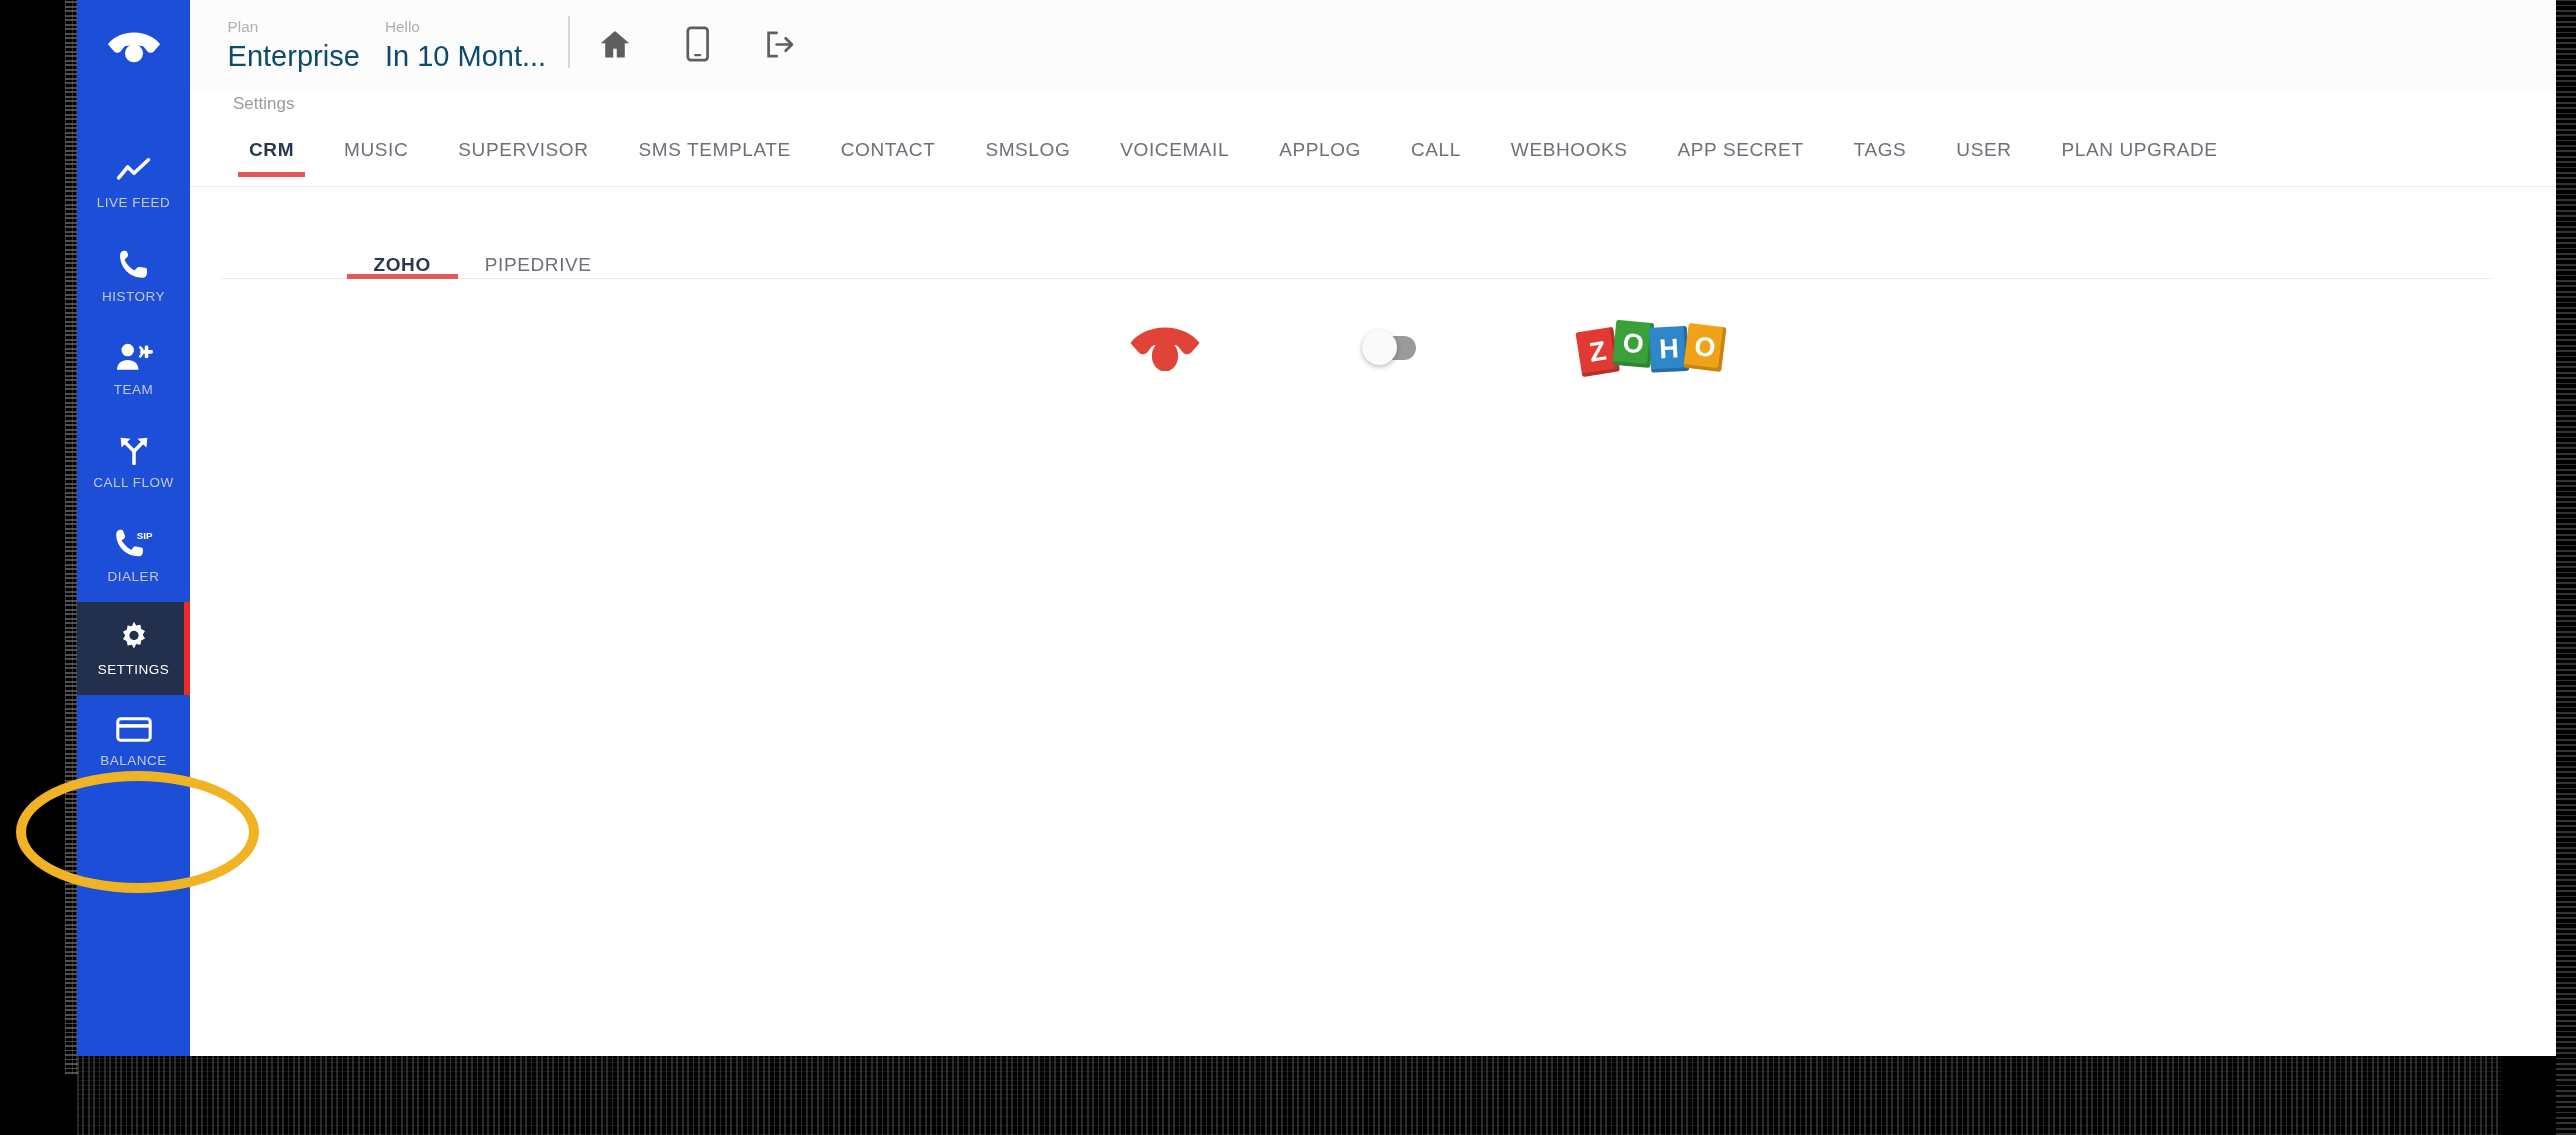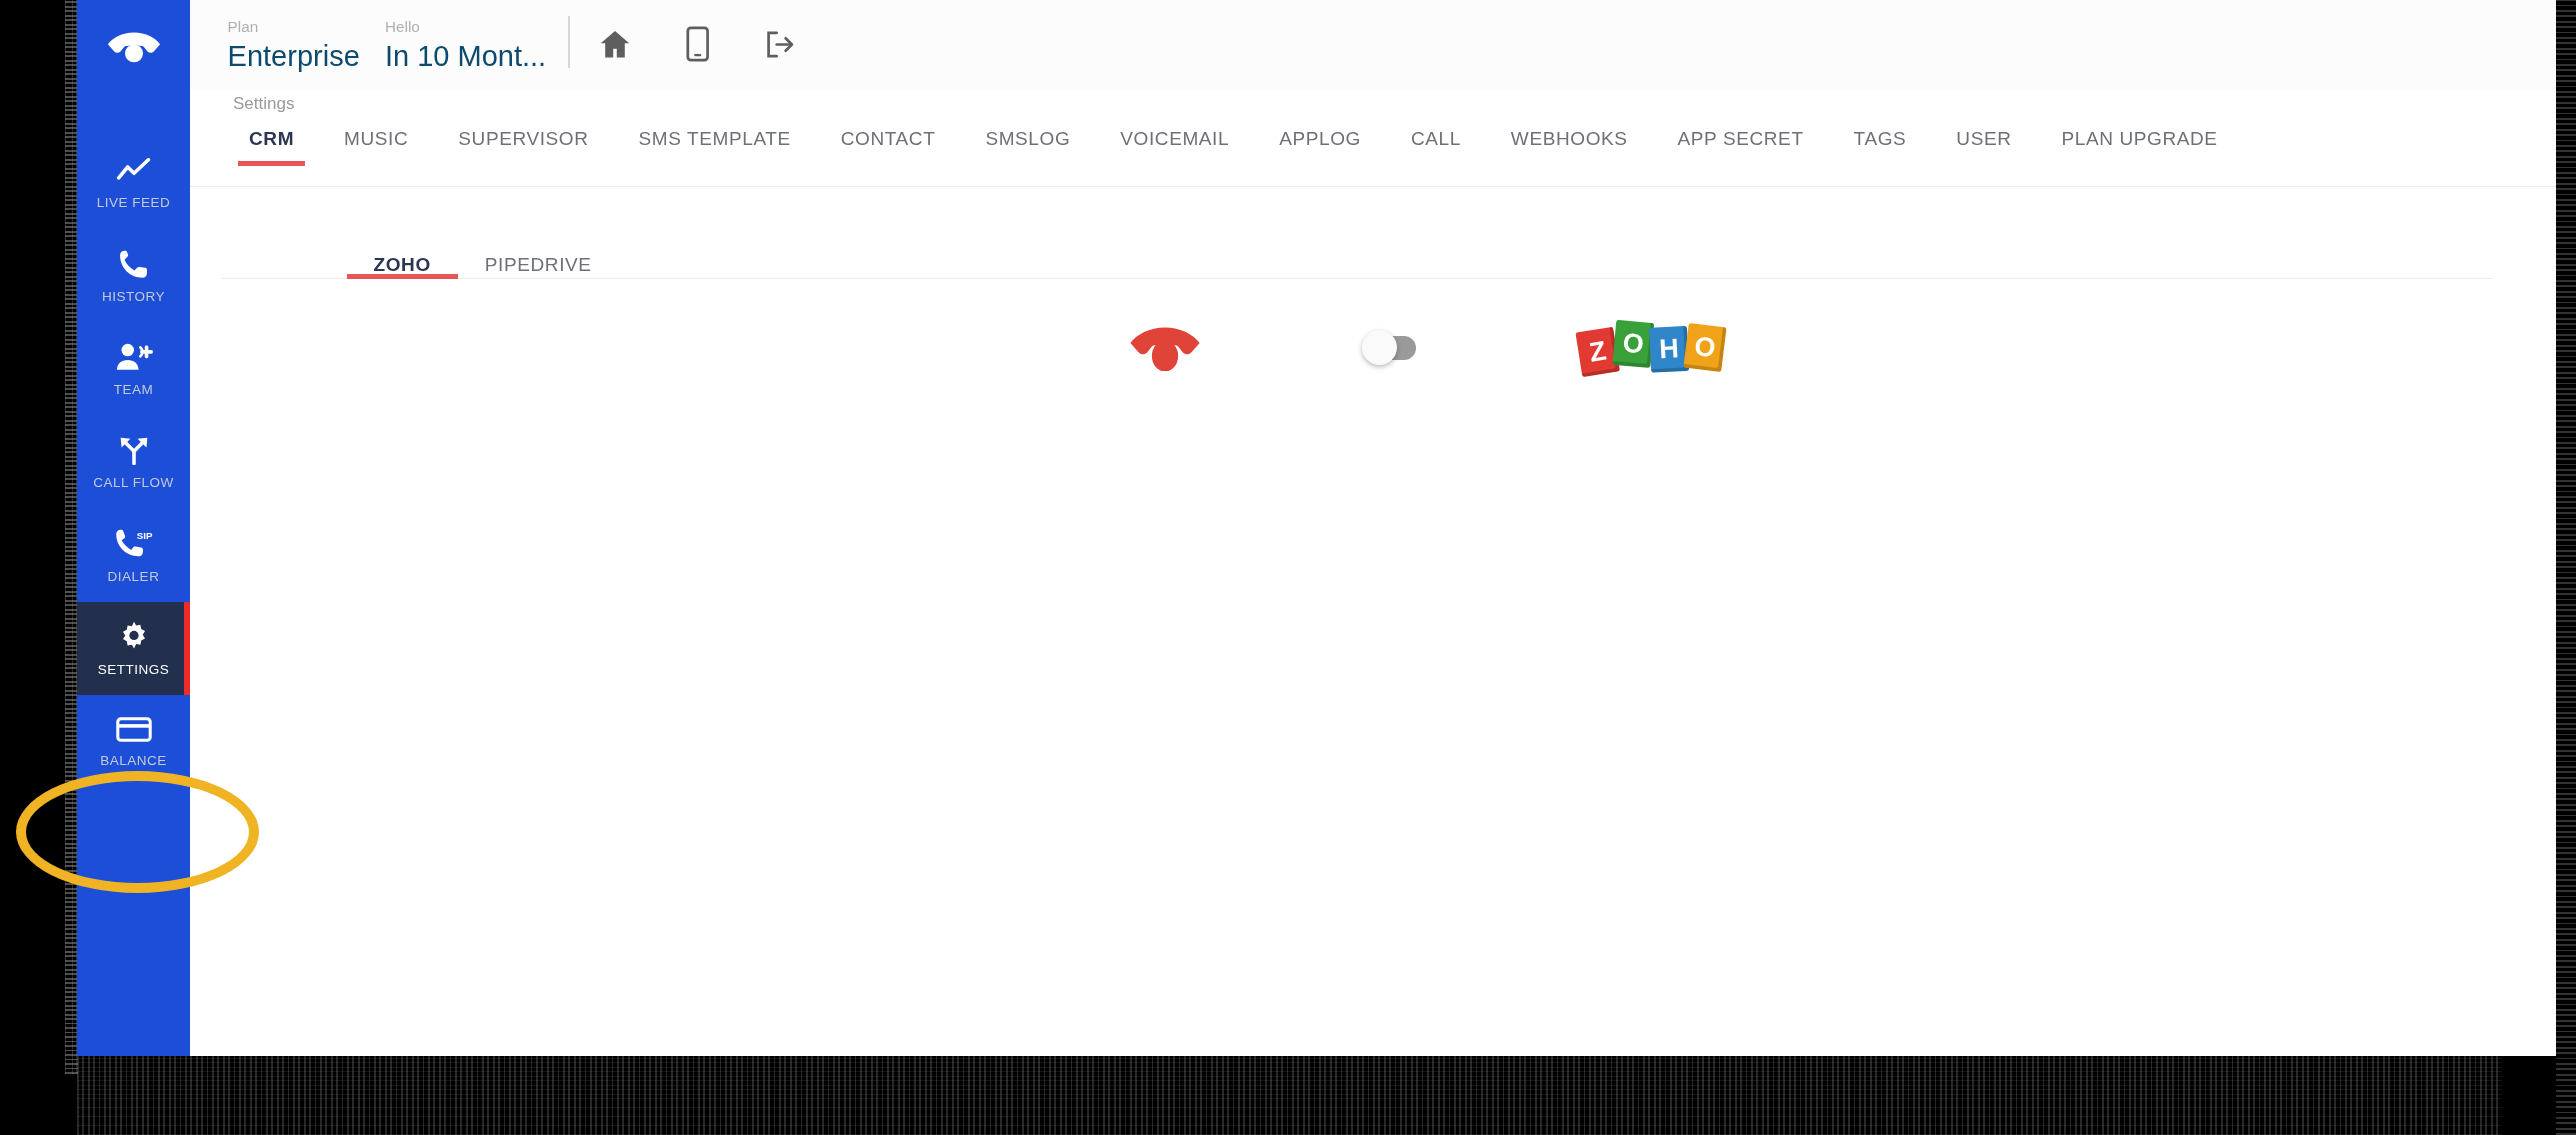--- a/index.html
+++ b/index.html
@@ -131,21 +131,21 @@
     padding: 3.6px 0 0 43px;
     font-size: 17px;
     color: #9a9a9a;
     height: 38px;
   }
 
   
   #tabbar {
     position: relative;
     display: flex;
-    align-items: flex-start;
+    align-items: center;
     gap: 0;
     padding-left: 34px;
     height: 59px;
     border-bottom: 1.8px solid #ececec;
   }
   .tab {
     position: relative;
     padding: 0 25px 14.4px 25px;
     font-size: 19px;
     letter-spacing: 0.6px;

